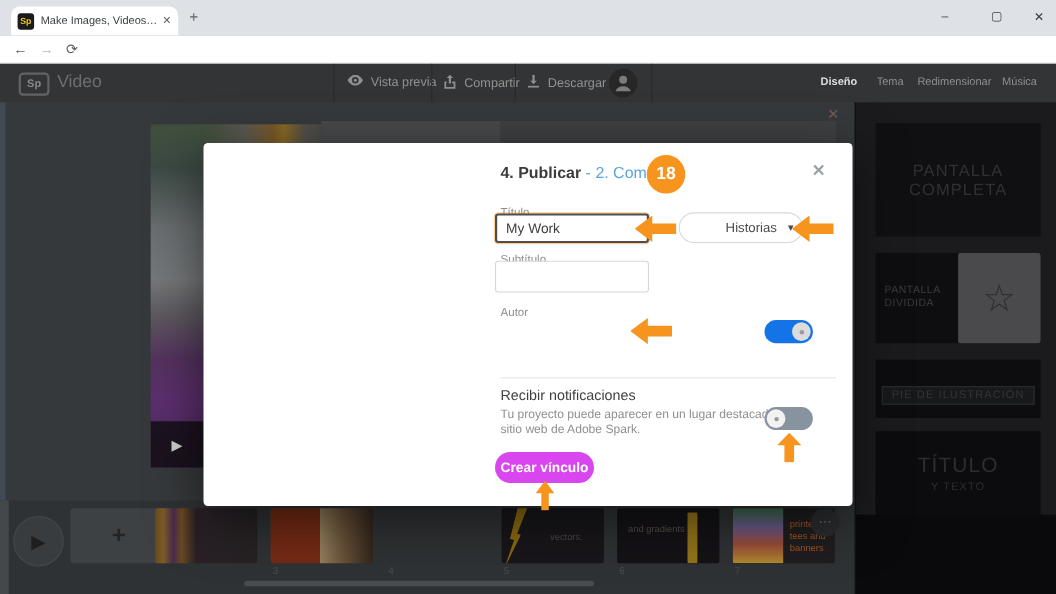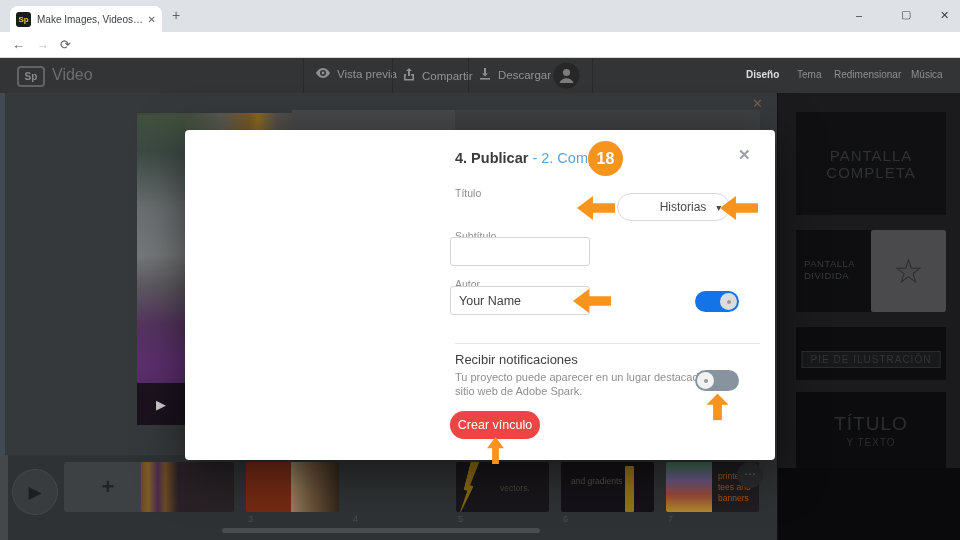--- a/index.html
+++ b/index.html
@@ -219,47 +219,47 @@
 
     <div class="abs txt" style="left:270px;top:20px;font-size:14.5px;">
       <span style="color:#3b3b3b;font-weight:bold;">4. Publicar</span>
       <span style="color:#58a4dd;">-</span>
       <span style="color:#58a4dd;">2. Compartir</span>
     </div>
     <div class="abs" style="left:403px;top:11px;width:35px;height:35px;border-radius:50%;background:#f7941e;color:#fff;font-size:16px;font-weight:bold;display:flex;align-items:center;justify-content:center;">18</div>
     <div class="abs" style="left:553px;top:16px;font-size:15px;font-weight:bold;color:#9aa0a6;">✕</div>
 
     <div class="abs flabel txt" style="left:270px;top:57px;">Título</div>
+    <input class="inp hot" style="left: 265px; top: 64px; width: 140px; height: 27px;" value="My Work">
     <div class="arr" style="left:392px;top:66px;width:38px;height:24px;"></div>
 
     <div class="abs" style="left:432px;top:63px;width:113px;height:28px;border:1.5px solid #d8d8d8;border-radius:15px;box-sizing:border-box;display:flex;align-items:center;justify-content:center;gap:10px;background:#fff;">
       <span style="font-size:12px;color:#4a4a4a;margin-left:34px;">Historias</span>
       <span style="font-size:10px;color:#4a4a4a;">▾</span>
     </div>
     <div class="arr" style="left:535px;top:66px;width:38px;height:24px;"></div>
 
     <div class="abs flabel txt" style="left:270px;top:100px;">Subtítulo</div>
     <input class="inp" style="left: 265px; top: 107px; width: 140px; height: 29px;" value="">
 
     <div class="abs flabel txt" style="left:270px;top:148px;">Autor</div>
-    <input class="inp" style="left: 265px; top: 156px; width: 140px; height: 29px;" value="Your Name">
     <div class="arr" style="left:388px;top:159px;width:38px;height:24px;"></div>
 
     <div class="toggle" style="left:510px;top:161px;background:#1473e6;">
       <div class="knob" style="right:2px;background:#dcdcdc;"></div>
     </div>
 
     <div class="abs" style="left:270px;top:213px;width:305px;height:1px;background:#e4e4e4;"></div>
 
     <div class="abs txt" style="left:270px;top:222px;font-size:13px;color:#3f3f3f;">Recibir notificaciones</div>
     <div class="abs txt" style="left:270px;top:241px;font-size:11px;color:#8f8f8f;">Tu proyecto puede aparecer en un lugar destacado del</div>
     <div class="abs txt" style="left:270px;top:255px;font-size:11px;color:#8f8f8f;">sitio web de Adobe Spark.</div>
 
     <div class="toggle" style="left:510px;top:240px;background:#8794a0;">
       <div class="knob" style="left:2px;background:#f2f2f2;"></div>
     </div>
     <div class="arr" style="left:519px;top:266px;width:27px;height:22px;transform:rotate(90deg);"></div>
 
-    <div class="abs" style="left:265px;top:281px;width:90px;height:28px;border-radius:15px;background:#ef4444;color:#fff;font-size:12.5px;font-weight:normal;display:flex;align-items:center;justify-content:center;">Crear vínculo</div>
+    <div class="abs" style="left:265px;top:281px;width:90px;height:28px;border-radius:15px;background:#d946ef;color:#fff;font-size:12.5px;font-weight:bold;display:flex;align-items:center;justify-content:center;">Crear vínculo</div>
     <div class="arr" style="left:297px;top:312px;width:27px;height:17px;transform:rotate(90deg);"></div>
   </div>
 
 </div>
 
 </body></html>

